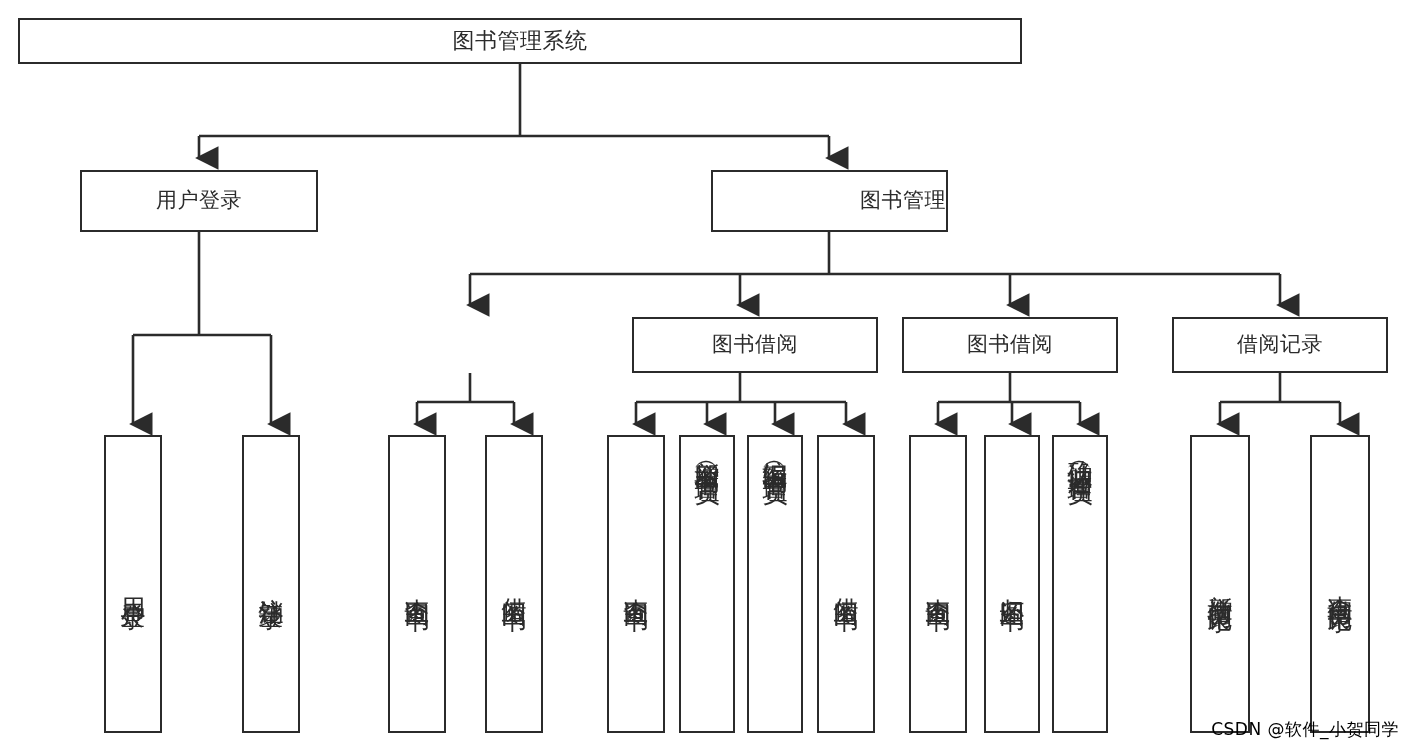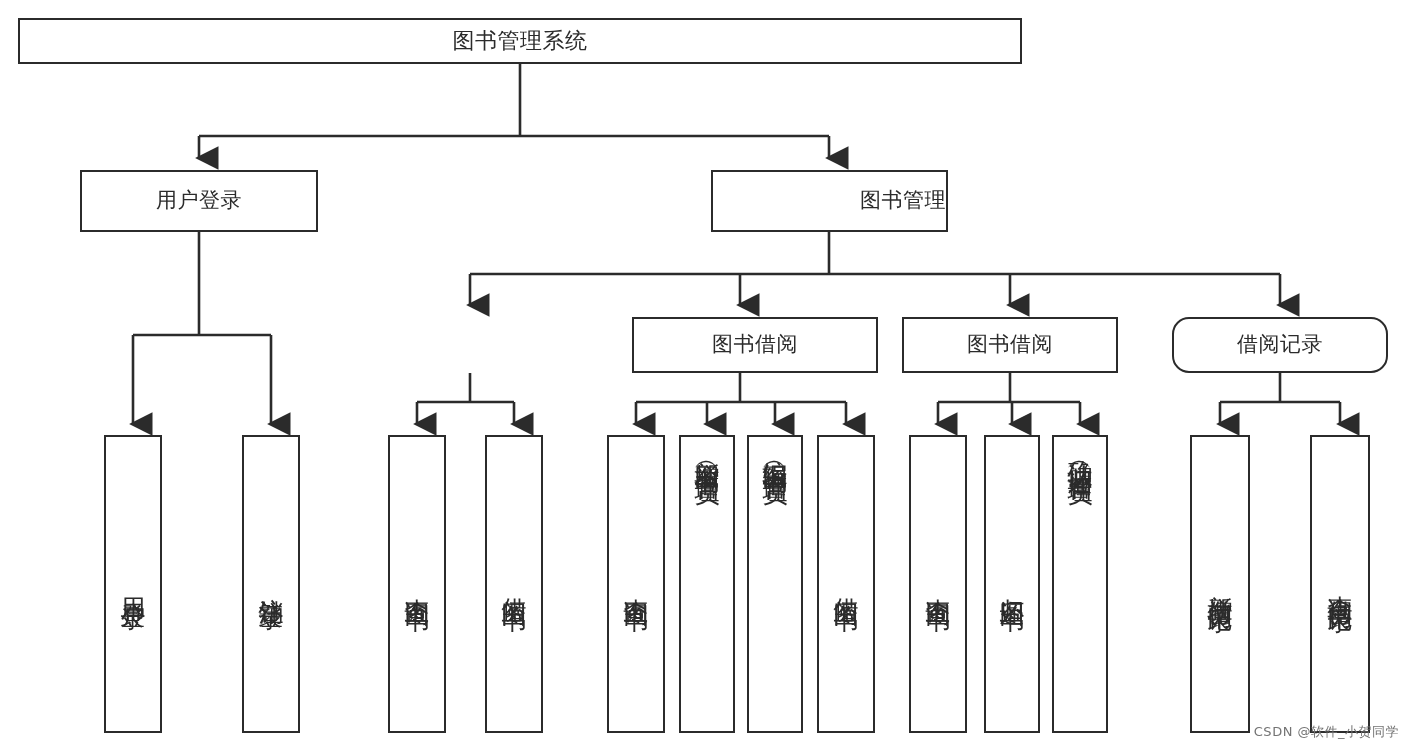--- a/index.html
+++ b/index.html
@@ -62,22 +62,22 @@
     white-space: nowrap;
   }
   .v-node.centered {
     align-items: center;
     padding-top: 0;
   }
   .watermark {
     position: absolute;
     right: 6px;
     bottom: 6px;
-    font-size: 13px;
-    color: #737373;
+    font-size: 17px;
+    color: #000000;
     letter-spacing: 0.5px;
     white-space: nowrap;
     user-select: none;
   }
 </style>
 </head>
 <body>
 
 <div id="canvas">
 
@@ -142,21 +142,21 @@
   <div class="node h-node" style="left:711px; top:170px; width:237px; height:62px;justify-content:flex-end;">
     <span class="lbl">图书管理</span>
   </div>
 
   <div class="node h-node" style="left:632px; top:317px; width:246px; height:56px;">
     <span class="lbl">图书借阅</span>
   </div>
   <div class="node h-node" style="left:902px; top:317px; width:216px; height:56px;">
     <span class="lbl">图书借阅</span>
   </div>
-  <div class="node h-node" style="left:1172px; top:317px; width:216px; height:56px;border-radius:17px;">
+  <div class="node h-node" style="left:1172px; top:317px; width:216px; height:56px;">
     <span class="lbl">借阅记录</span>
   </div>
 
   <div class="node v-node centered" style="left:104px; top:435px; width:58px; height:298px;">
     <span class="lbl">用户登录</span>
   </div>
   <div class="node v-node centered" style="left:242px; top:435px; width:58px; height:298px;">
     <span class="lbl">注销登录</span>
   </div>
 

